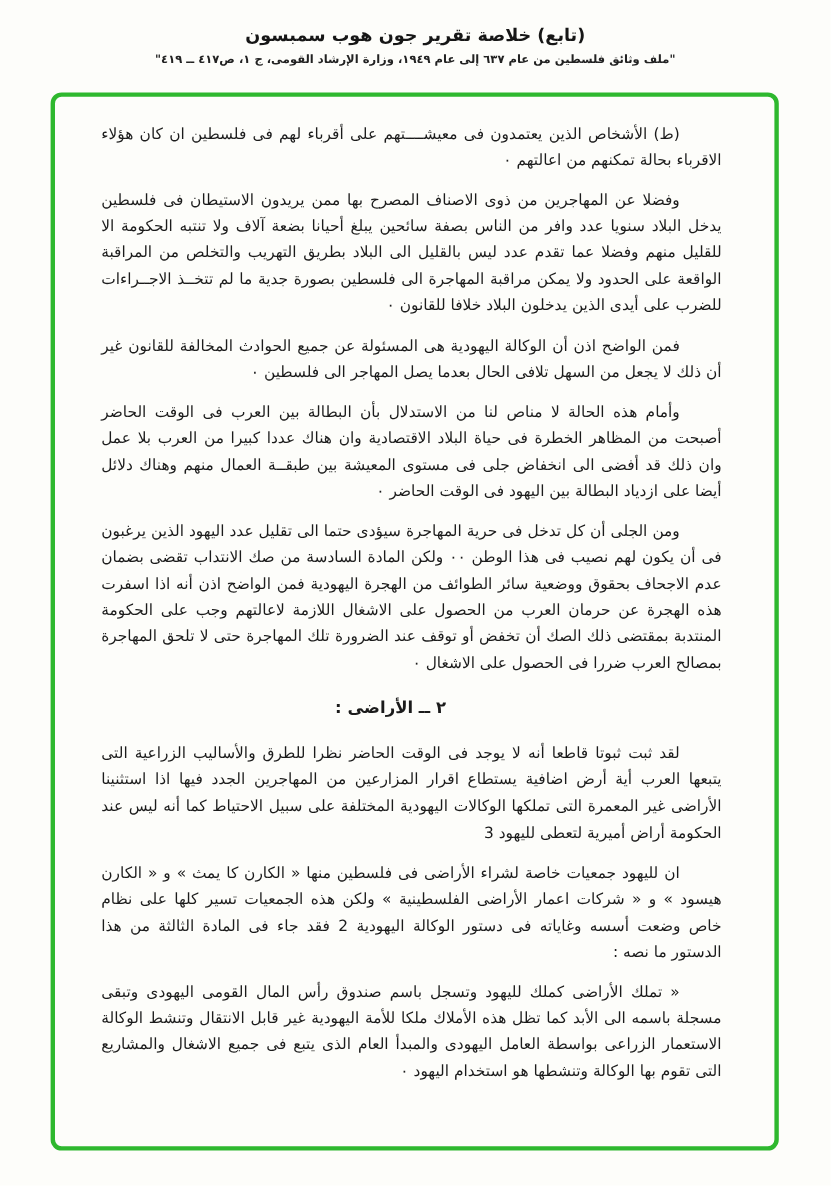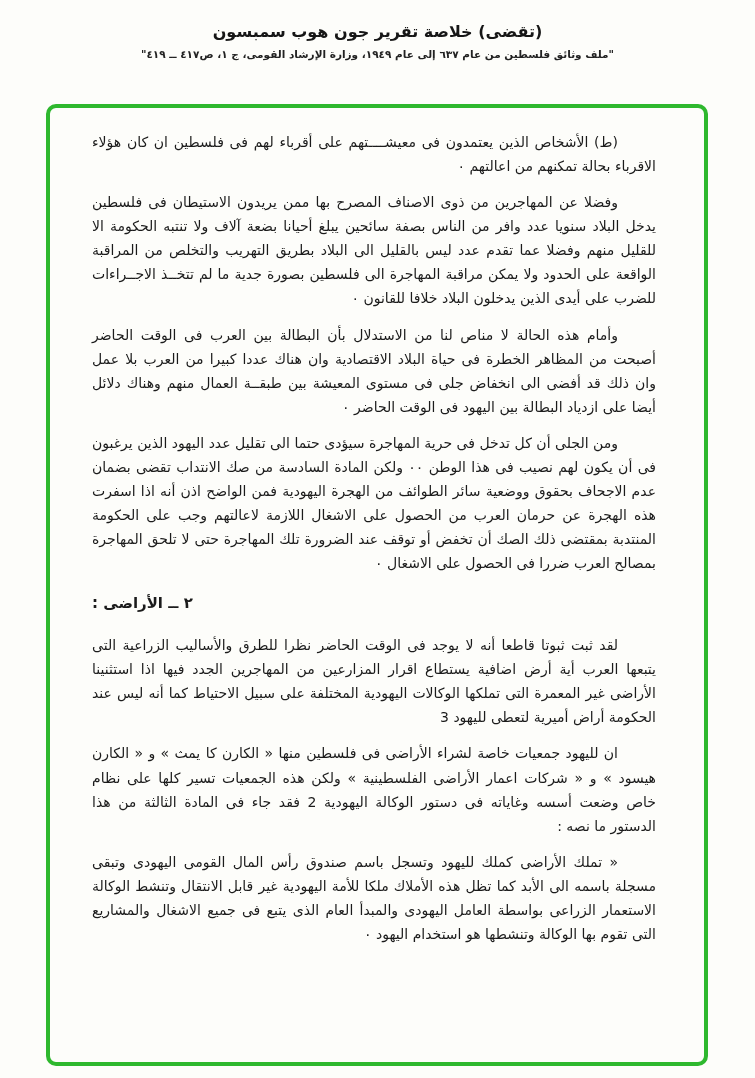--- a/index.html
+++ b/index.html
@@ -32,21 +32,21 @@
   }
   .source {
     margin-top: 7px;
     font-size: 10.5px;
     font-weight: bold;
     color: #222;
   }
   .frame {
     position: absolute;
     left: 46px;
-    top: 104px;
+    top: 84px;
     width: 662px;
     height: 962px;
     border: 4px solid var(--frame-border, #2eb82e);
     border-radius: 10px;
     padding: 22px 48px 14px 42px;
     overflow: hidden;
     background: transparent;
   }
   .body-text {
     direction: rtl;
@@ -57,40 +57,41 @@
   }
   .body-text p {
     margin: 0 0 12px 0;
     text-indent: 38px;
   }
   .section-heading {
     font-size: 15px;
     font-weight: bold;
     margin: 16px 0 16px 0;
     padding-right: 38px;
-    text-align: left;
+    text-align: center;
   }
 </style>
 </head>
 <body>
 
 <div class="page">
 
   <div class="header">
-    <div class="title">(تقضى) خلاصة تقرير جون هوب سمبسون</div>
+    <div class="title">(تابع) خلاصة تقرير جون هوب سمبسون</div>
     <div class="source">"ملف وثائق فلسطين من عام ٦٣٧ إلى عام ١٩٤٩، وزارة الإرشاد القومى، ج ١، ص٤١٧ ــ ٤١٩"</div>
   </div>
 
   <div class="frame">
     <div class="body-text">
 
       <p>(ط) الأشخاص الذين يعتمدون فى معيشــــتهم على أقرباء لهم فى فلسطين ان كان هؤلاء الاقرباء بحالة تمكنهم من اعالتهم ٠</p>
 
       <p>وفضلا عن المهاجرين من ذوى الاصناف المصرح بها ممن يريدون الاستيطان فى فلسطين يدخل البلاد سنويا عدد وافر من الناس بصفة سائحين يبلغ أحيانا بضعة آلاف ولا تنتبه الحكومة الا للقليل منهم وفضلا عما تقدم عدد ليس بالقليل الى البلاد بطريق التهريب والتخلص من المراقبة الواقعة على الحدود ولا يمكن مراقبة المهاجرة الى فلسطين بصورة جدية ما لم تتخــذ الاجــراءات للضرب على أيدى الذين يدخلون البلاد خلافا للقانون ٠</p>
 
+      <p>فمن الواضح اذن أن الوكالة اليهودية هى المسئولة عن جميع الحوادث المخالفة للقانون غير أن ذلك لا يجعل من السهل تلافى الحال بعدما يصل المهاجر الى فلسطين ٠</p>
 
       <p>وأمام هذه الحالة لا مناص لنا من الاستدلال بأن البطالة بين العرب فى الوقت الحاضر أصبحت من المظاهر الخطرة فى حياة البلاد الاقتصادية وان هناك عددا كبيرا من العرب بلا عمل وان ذلك قد أفضى الى انخفاض جلى فى مستوى المعيشة بين طبقــة العمال منهم وهناك دلائل أيضا على ازدياد البطالة بين اليهود فى الوقت الحاضر ٠</p>
 
       <p>ومن الجلى أن كل تدخل فى حرية المهاجرة سيؤدى حتما الى تقليل عدد اليهود الذين يرغبون فى أن يكون لهم نصيب فى هذا الوطن ٠٠ ولكن المادة السادسة من صك الانتداب تقضى بضمان عدم الاجحاف بحقوق ووضعية سائر الطوائف من الهجرة اليهودية فمن الواضح اذن أنه اذا اسفرت هذه الهجرة عن حرمان العرب من الحصول على الاشغال اللازمة لاعالتهم وجب على الحكومة المنتدبة بمقتضى ذلك الصك أن تخفض أو توقف عند الضرورة تلك المهاجرة حتى لا تلحق المهاجرة بمصالح العرب ضررا فى الحصول على الاشغال ٠</p>
 
       <div class="section-heading">٢ ــ الأراضى :</div>
 
       <p>لقد ثبت ثبوتا قاطعا أنه لا يوجد فى الوقت الحاضر نظرا للطرق والأساليب الزراعية التى يتبعها العرب أية أرض اضافية يستطاع اقرار المزارعين من المهاجرين الجدد فيها اذا استثنينا الأراضى غير المعمرة التى تملكها الوكالات اليهودية المختلفة على سبيل الاحتياط كما أنه ليس عند الحكومة أراض أميرية لتعطى لليهود 3</p>
 
       <p>ان لليهود جمعيات خاصة لشراء الأراضى فى فلسطين منها « الكارن كا يمث » و « الكارن هيسود » و « شركات اعمار الأراضى الفلسطينية » ولكن هذه الجمعيات تسير كلها على نظام خاص وضعت أسسه وغاياته فى دستور الوكالة اليهودية 2 فقد جاء فى المادة الثالثة من هذا الدستور ما نصه :</p>

